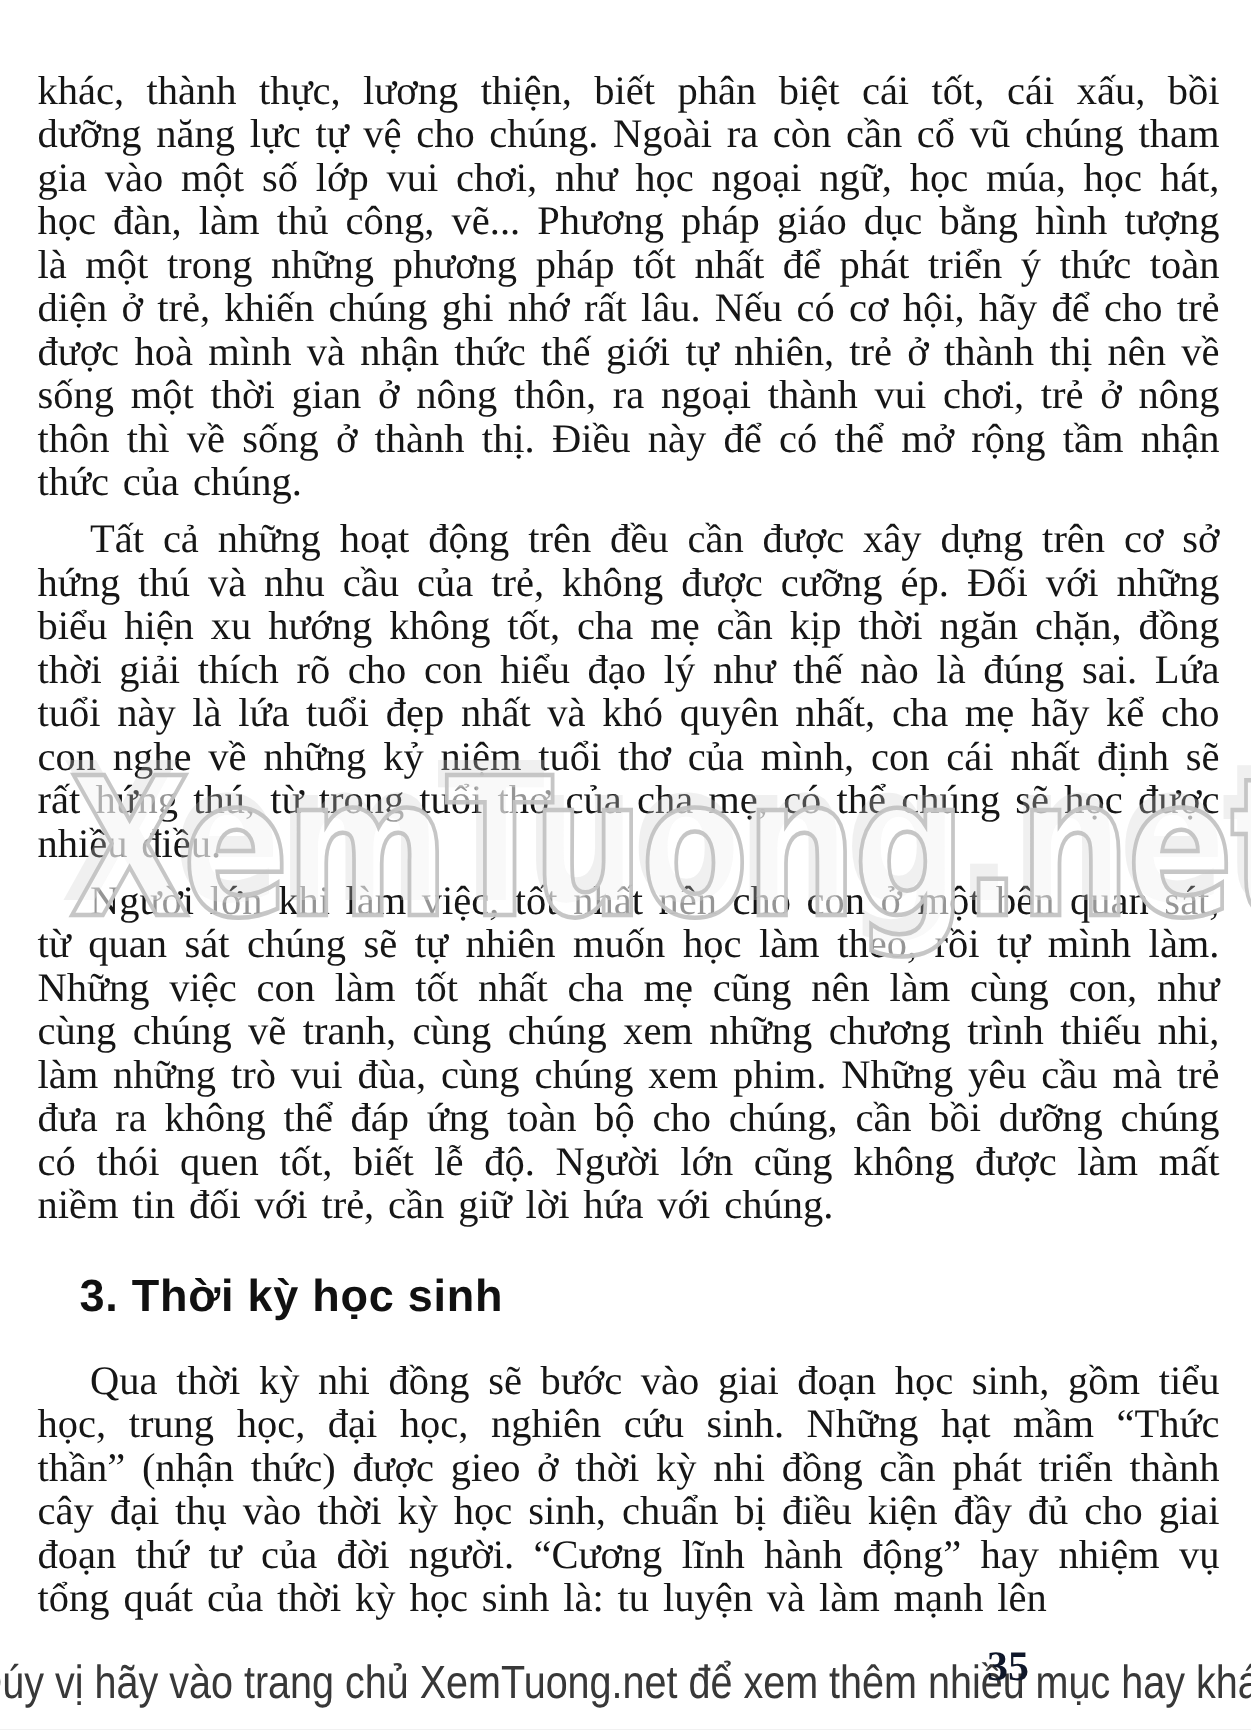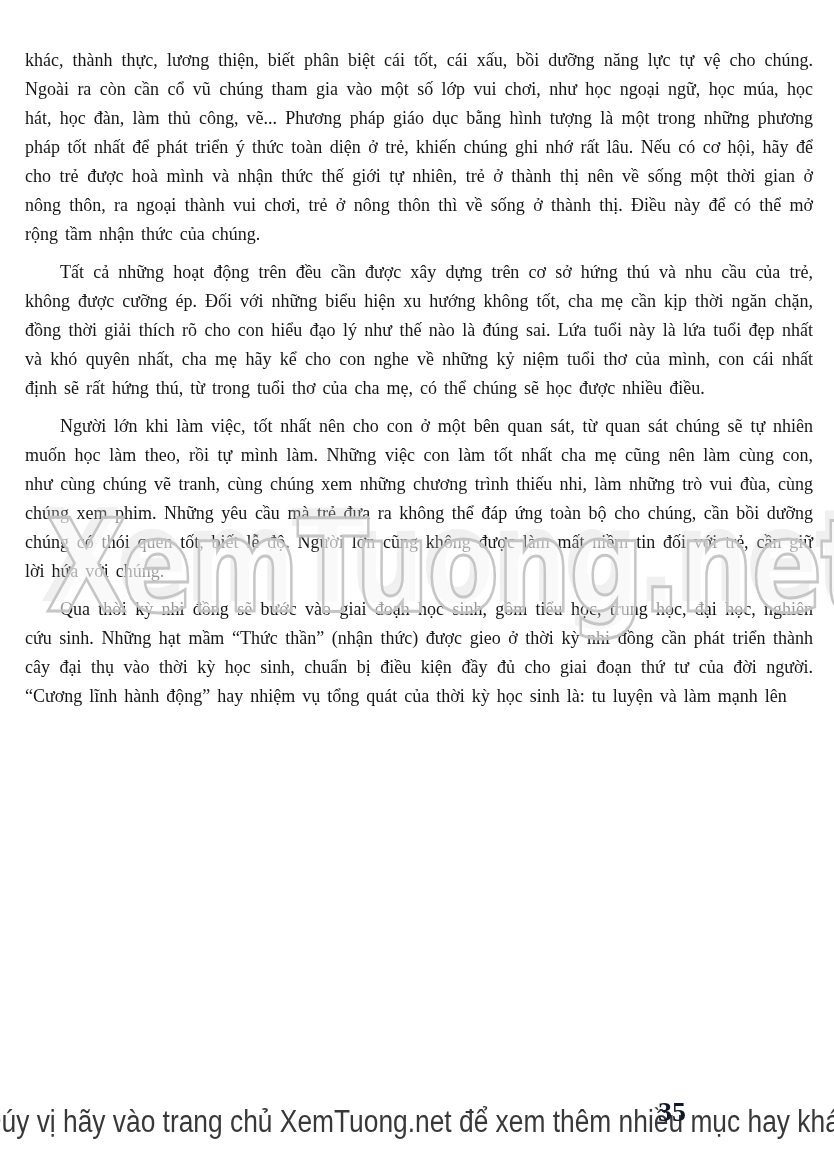--- a/index.html
+++ b/index.html
@@ -18,21 +18,21 @@
   }
   .text-column {
     position: absolute;
     left: 25px;
     top: 46px;
     width: 788px;
     color: #161616;
     z-index: 1;
   }
   .body-para {
-    font-size: 18px;
+    font-size: 27px;
     line-height: 29px;
     text-align: justify;
     text-indent: 35px;
     word-spacing: 2.5px;
     margin: 0 0 9px 0;
   }
   .body-para.no-indent {
     text-indent: 0;
   }
   .section-heading {
@@ -85,20 +85,21 @@
 </style>
 </head>
 <body>
 
 <div class="scan-page">
 
   <div class="text-column">
     <p class="body-para no-indent">khác, thành thực, lương thiện, biết phân biệt cái tốt, cái xấu, bồi dưỡng năng lực tự vệ cho chúng. Ngoài ra còn cần cổ vũ chúng tham gia vào một số lớp vui chơi, như học ngoại ngữ, học múa, học hát, học đàn, làm thủ công, vẽ... Phương pháp giáo dục bằng hình tượng là một trong những phương pháp tốt nhất để phát triển ý thức toàn diện ở trẻ, khiến chúng ghi nhớ rất lâu. Nếu có cơ hội, hãy để cho trẻ được hoà mình và nhận thức thế giới tự nhiên, trẻ ở thành thị nên về sống một thời gian ở nông thôn, ra ngoại thành vui chơi, trẻ ở nông thôn thì về sống ở thành thị. Điều này để có thể mở rộng tầm nhận thức của chúng.</p>
     <p class="body-para">Tất cả những hoạt động trên đều cần được xây dựng trên cơ sở hứng thú và nhu cầu của trẻ, không được cưỡng ép. Đối với những biểu hiện xu hướng không tốt, cha mẹ cần kịp thời ngăn chặn, đồng thời giải thích rõ cho con hiểu đạo lý như thế nào là đúng sai.  Lứa tuổi này là lứa tuổi đẹp nhất và khó quyên nhất, cha mẹ hãy kể cho con nghe về những kỷ niệm tuổi thơ của mình, con cái nhất định sẽ rất hứng thú, từ trong tuổi thơ của cha mẹ, có thể chúng sẽ học được nhiều điều.</p>
     <p class="body-para">Người lớn khi làm việc, tốt nhất nên cho con ở một bên quan sát, từ quan sát chúng sẽ tự nhiên muốn học làm theo, rồi tự mình làm. Những việc con làm tốt nhất cha mẹ cũng nên làm cùng con, như cùng chúng vẽ tranh, cùng chúng xem những chương trình thiếu nhi, làm những trò vui đùa, cùng chúng xem phim. Những yêu cầu mà trẻ đưa ra không thể đáp ứng toàn bộ cho chúng, cần bồi dưỡng chúng có thói quen tốt, biết lễ độ. Người lớn cũng không được làm mất niềm tin đối với trẻ, cần giữ lời hứa với chúng.</p>
+    <h2 class="section-heading">3. Thời kỳ học sinh</h2>
     <p class="body-para">Qua thời kỳ nhi đồng sẽ bước vào giai đoạn học sinh, gồm tiểu học, trung học, đại học, nghiên cứu sinh. Những hạt mầm “Thức thần” (nhận thức) được gieo ở thời kỳ nhi đồng cần phát triển thành cây đại thụ vào thời kỳ học sinh, chuẩn bị điều kiện đầy đủ cho giai đoạn thứ tư của đời người. “Cương lĩnh hành động” hay nhiệm vụ tổng quát của thời kỳ học sinh là: tu luyện và làm mạnh lên</p>
   </div>
 
   <div class="watermark">XemTuong.net</div>
 
   <div class="page-number">35</div>
 
   <div class="footer-note">Qúy vị hãy vào trang chủ XemTuong.net để xem thêm nhiều mục hay khác</div>
 
 </div>

